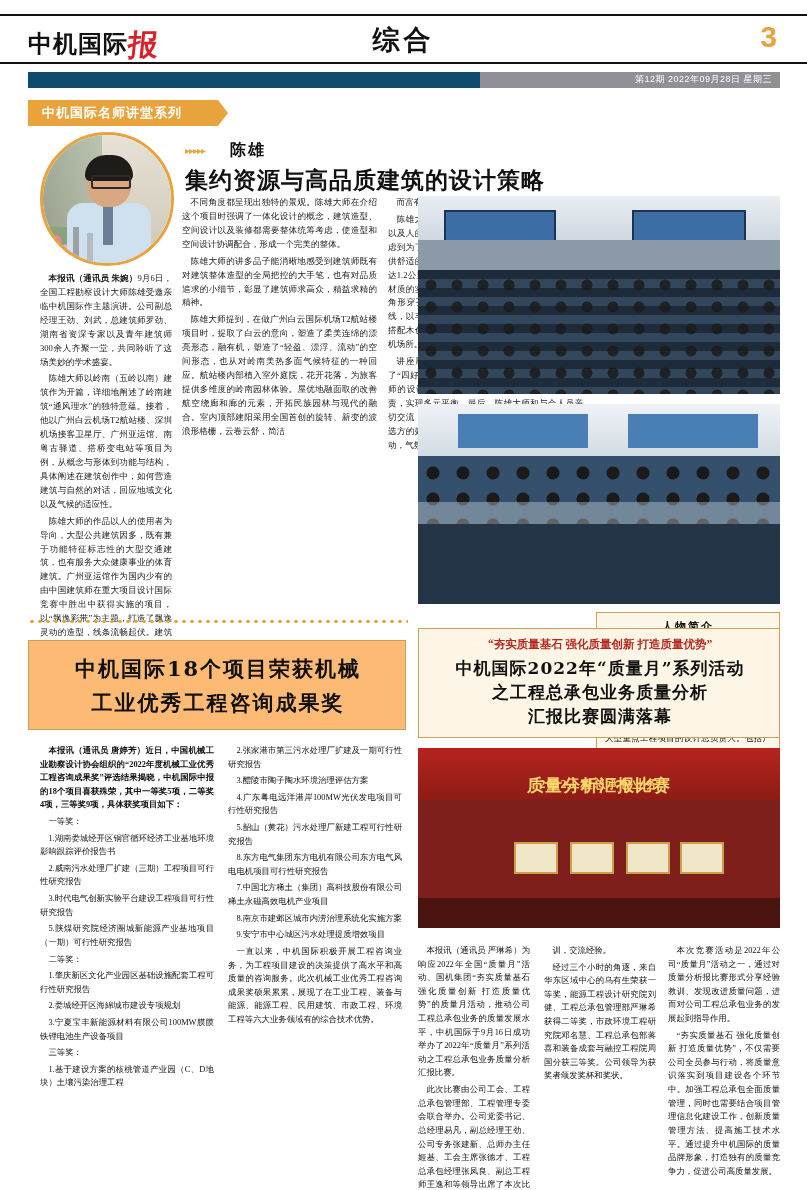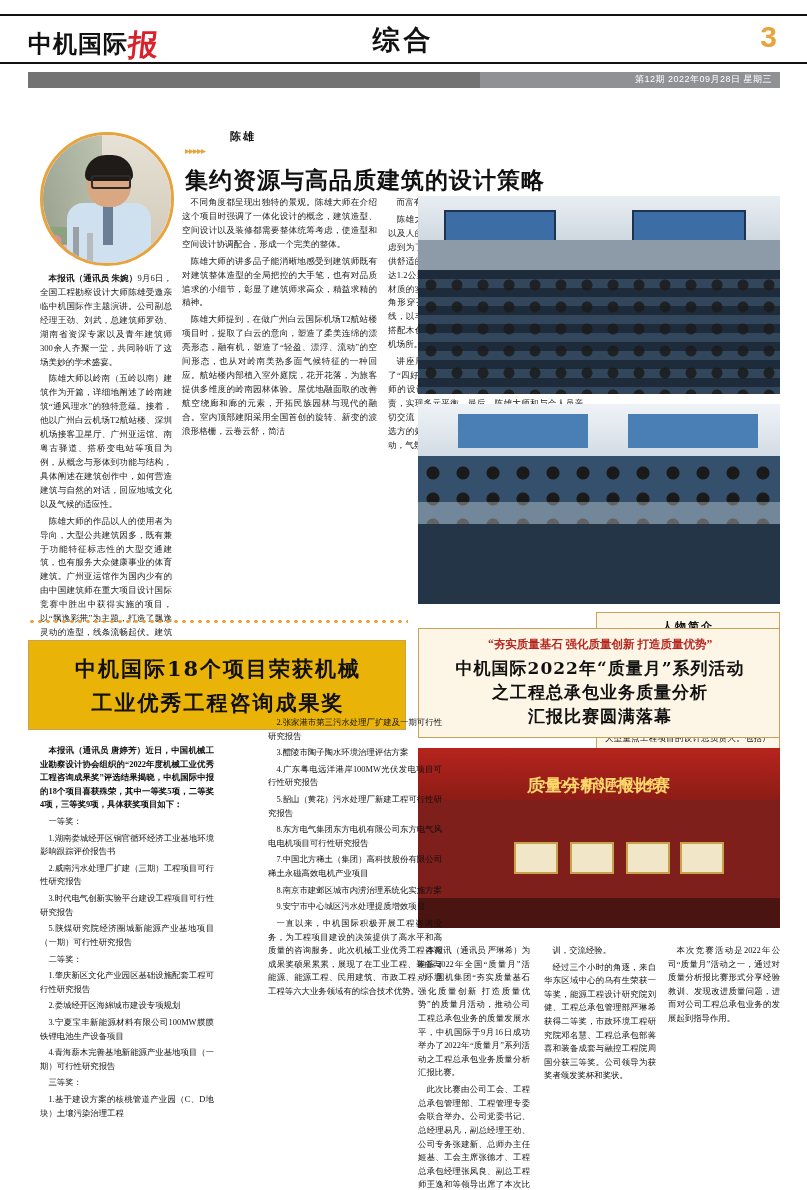--- a/index.html
+++ b/index.html
@@ -9,21 +9,21 @@
   
   .masthead{position:absolute;left:0;top:0;width:807px;height:66px;}
   .logo-box{position:absolute;left:28px;top:22px;width:150px;height:32px;}
   .logo-cn{font-family:"DejaVu Serif",serif;font-weight:bold;font-size:24px;letter-spacing:1px;color:#111;text-align:center;}
   .logo-red{display:inline-block;color:#d8212a;font-size:30px;font-weight:bold;font-family:"DejaVu Serif",serif;transform:skewX(-6deg);position:relative;top:3px;}
   .mast-rule-top{position:absolute;left:0;top:14px;width:807px;height:2px;background:#111;}
   .mast-rule-bottom{position:absolute;left:0;top:62px;width:807px;height:2px;background:#111;}
   .mast-title{position:absolute;left:0;top:22px;width:807px;text-align:center;font-size:27px;font-weight:bold;letter-spacing:4px;font-family:"DejaVu Serif",serif;}
   .mast-page{position:absolute;right:30px;top:20px;font-size:30px;font-weight:bold;color:#e8a33d;font-family:"Liberation Sans",sans-serif;}
 
-  .issuebar{position:absolute;left:28px;top:72px;width:752px;height:16px;background:#737373;}
+  .issuebar{position:absolute;left:28px;top:72px;width:752px;height:16px;background:#0c4a6e;}
   .issuebar .seg{position:absolute;right:0;top:0;width:300px;height:16px;background:#8f9195;}
   .issue-text{position:absolute;right:8px;top:1px;font-size:9px;color:#fff;font-family:"Liberation Sans",sans-serif;letter-spacing:.5px;}
 
   
   .series-tag{position:absolute;left:28px;top:100px;width:200px;height:26px;}
   .series-tag .bg{position:absolute;left:0;top:0;width:200px;height:26px;background:#e8a33d;clip-path:polygon(0 0,190px 0,200px 13px,190px 26px,0 26px);}
   .series-tag .tx{position:absolute;left:14px;top:4px;font-size:13px;font-weight:bold;color:#fff;letter-spacing:1px;}
 
   
   .portrait{position:absolute;left:40px;top:132px;width:128px;height:128px;border-radius:50%;overflow:hidden;border:3px solid #e8a33d;}
@@ -32,21 +32,21 @@
   .portrait .curtain{position:absolute;left:0;top:0;width:46%;height:100%;background:linear-gradient(90deg,#6b7f6a,#9aab93);opacity:.55;}
   .portrait .head{position:absolute;left:44px;top:26px;width:44px;height:46px;border-radius:50% 50% 45% 45%;background:#d9a882;}
   .portrait .hair{position:absolute;left:42px;top:20px;width:48px;height:26px;border-radius:24px 24px 6px 6px;background:#1e1b18;}
   .portrait .glass{position:absolute;left:48px;top:40px;width:36px;height:10px;border:2px solid #2b2b2b;border-radius:3px;}
   .portrait .body{position:absolute;left:24px;top:68px;width:84px;height:62px;border-radius:16px 16px 0 0;background:#cfe0ef;}
   .portrait .tie{position:absolute;left:60px;top:70px;width:10px;height:40px;background:#6b7e96;}
   .portrait .mic{position:absolute;left:30px;top:92px;width:6px;height:36px;background:#9aa0a6;}
   .portrait .mic2{position:absolute;left:44px;top:98px;width:6px;height:30px;background:#b5bbc1;}
   .portrait .flower{position:absolute;left:2px;top:92px;width:34px;height:36px;background:radial-gradient(circle at 30% 40%,#e48aa0 0 6px,transparent 7px),radial-gradient(circle at 60% 70%,#f0b7c6 0 7px,transparent 8px),#8aa37c;}
 
-  .byline-name{position:absolute;left:230px;top:129px;font-size:11px;font-weight:bold;letter-spacing:2px;}
+  .byline-name{position:absolute;left:230px;top:140px;font-size:16px;font-weight:bold;letter-spacing:2px;}
   .arrows{position:absolute;left:185px;top:145px;font-size:10px;color:#e8a33d;letter-spacing:-1px;font-family:"Liberation Sans",sans-serif;}
   .headline{position:absolute;left:185px;top:165px;width:380px;font-size:23px;font-weight:bold;letter-spacing:1px;font-family:"DejaVu Serif",serif;}
 
   .col{position:absolute;font-size:8.6px;line-height:1.62;text-align:justify;color:#1a1a1a;}
   .col p{margin:0 0 3px 0;text-indent:1em;}
 
   .lead-col{left:40px;top:272px;width:132px;}
   .lead-col .first{font-weight:bold;}
   .col2{left:182px;top:196px;width:195px;}
   .col3{left:388px;top:196px;width:195px;}
@@ -73,21 +73,21 @@
   .pm-white{position:absolute;left:0;top:98px;width:100%;height:26px;background:rgba(235,238,240,.35);}
 
   .bio-box{position:absolute;left:596px;top:612px;width:184px;border:1px solid #c9a25a;background:#fdf7ea;padding:6px 8px;box-sizing:border-box;}
   .bio-title{font-size:11px;font-weight:bold;text-align:center;letter-spacing:2px;margin-bottom:4px;}
   .bio-body{font-size:8.4px;line-height:1.6;text-align:justify;}
   .bio-body p{margin:0;text-indent:1em;}
   .gold-rule-dots{position:absolute;left:28px;top:620px;width:380px;height:3px;
      background-image:radial-gradient(circle,#e8a33d 0 1.5px,transparent 2px);background-size:8px 3px;}
 
   
-  .lbox{position:absolute;left:28px;top:640px;width:378px;height:90px;border:1px solid #c9a25a;background:#eab308;box-sizing:border-box;}
+  .lbox{position:absolute;left:28px;top:640px;width:378px;height:90px;border:1px solid #c9a25a;background:#fdba74;box-sizing:border-box;}
   .lbox .t1{position:absolute;left:0;top:14px;width:378px;text-align:center;font-size:21px;font-weight:bold;letter-spacing:2px;font-family:"DejaVu Serif",serif;}
   .lbox .t2{position:absolute;left:0;top:48px;width:378px;text-align:center;font-size:21px;font-weight:bold;letter-spacing:2px;font-family:"DejaVu Serif",serif;}
 
   
   .rbox{position:absolute;left:418px;top:628px;width:362px;height:110px;border:1px solid #c9a25a;background:#fdf6e6;box-sizing:border-box;}
   .rbox .sub{position:absolute;left:0;top:8px;width:362px;text-align:center;font-size:11.5px;font-weight:bold;color:#b8271f;}
   .rbox .h1{position:absolute;left:0;top:28px;width:362px;text-align:center;font-size:17px;font-weight:bold;letter-spacing:1px;font-family:"DejaVu Serif",serif;}
   .rbox .h2{position:absolute;left:0;top:52px;width:362px;text-align:center;font-size:17px;font-weight:bold;letter-spacing:1px;font-family:"DejaVu Serif",serif;}
   .rbox .h3{position:absolute;left:0;top:76px;width:362px;text-align:center;font-size:17px;font-weight:bold;letter-spacing:1px;font-family:"DejaVu Serif",serif;}
 
@@ -99,21 +99,21 @@
   .pb-floor{position:absolute;left:0;top:150px;width:100%;height:30px;background:#4a1410;}
   .pb-people{position:absolute;left:0;top:54px;width:100%;height:98px;}
   .pb-people i{position:absolute;bottom:0;width:26px;height:84px;background:linear-gradient(180deg,#2a2f3a 0 22px,#1d2franslate 0,#222a35 100%);}
   .pb-cert{position:absolute;width:40px;height:28px;background:#f2e6c8;border:2px solid #c8a24a;}
 
   
   .bcol{position:absolute;font-size:8.4px;line-height:1.62;text-align:justify;}
   .bcol p{margin:0 0 3px 0;text-indent:1em;}
   .bcol .b{font-weight:bold;}
   .bc1{left:40px;top:744px;width:174px;}
-  .bc2{left:228px;top:716px;width:174px;margin-left:40px;}
+  .bc2{left:228px;top:744px;width:174px;}
   .bc3{left:418px;top:944px;width:112px;}
   .bc4{left:544px;top:944px;width:112px;}
   .bc5{left:668px;top:944px;width:112px;}
 </style>
 </head>
 <body>
 
 <div class="page">
 
   <div class="masthead">
@@ -124,20 +124,24 @@
     </div>
     <div class="mast-title">综合</div>
     <div class="mast-page">3</div>
   </div>
 
   <div class="issuebar">
     <div class="seg"></div>
     <div class="issue-text">第12期  2022年09月28日 星期三</div>
   </div>
 
+  <div class="series-tag">
+    <div class="bg"></div>
+    <div class="tx">中机国际名师讲堂系列</div>
+  </div>
 
   <div class="portrait">
     <div class="bgwall"></div>
     <div class="curtain"></div>
     <div class="flower"></div>
     <div class="body"></div>
     <div class="tie"></div>
     <div class="head"></div>
     <div class="hair"></div>
     <div class="glass"></div>
@@ -236,21 +240,20 @@
     <p class="b">本报讯（通讯员 唐婷芳）近日，中国机械工业勘察设计协会组织的“2022年度机械工业优秀工程咨询成果奖”评选结果揭晓，中机国际中报的18个项目喜获殊荣，其中一等奖5项，二等奖4项，三等奖9项，具体获奖项目如下：</p>
     <p>一等奖：</p>
     <p>1.湖南娄城经开区铜官循环经济工业基地环境影响跟踪评价报告书</p>
     <p>2.威南污水处理厂扩建（三期）工程项目可行性研究报告</p>
     <p>3.时代电气创新实验平台建设工程项目可行性研究报告</p>
     <p>5.陕煤研究院经济圈城新能源产业基地项目（一期）可行性研究报告</p>
     <p>二等奖：</p>
     <p>1.肇庆新区文化产业园区基础设施配套工程可行性研究报告</p>
     <p>2.娄城经开区海綿城市建设专项规划</p>
     <p>3.宁夏宝丰新能源材料有限公司100MW膜膜铁锂电池生产设备项目</p>
-    <p>4.青海薪木完善基地新能源产业基地项目（一期）可行性研究报告</p>
     <p>三等奖：</p>
     <p>1.基于建设方案的核桃管道产业园（C、D地块）土壤污染治理工程</p>
   </div>
 
   <div class="bcol bc2">
     <p>2.张家港市第三污水处理厂扩建及一期可行性研究报告</p>
     <p>3.醴陵市陶子陶水环境治理评估方案</p>
     <p>4.广东粤电远洋港岸100MW光伏发电项目可行性研究报告</p>
     <p>5.韶山（黄花）污水处理厂新建工程可行性研究报告</p>
     <p>8.东方电气集团东方电机有限公司东方电气风电电机项目可行性研究报告</p>
@@ -265,15 +268,16 @@
     <p>此次比赛由公司工会、工程总承包管理部、工程管理专委会联合举办。公司党委书记、总经理易凡，副总经理王劲、公司专务张建新、总师办主任姬基、工会主席张德才、工程总承包经理张凤良、副总工程师王逸和等领导出席了本次比赛。</p>
 
     <p></p>
   </div>
   <div class="bcol bc4">
     <p>训，交流经验。</p>
     <p>经过三个小时的角逐，来自华东区域中心的乌有生荣获一等奖，能源工程设计研究院刘健、工程总承包管理部严琳希获得二等奖，市政环境工程研究院邓名慧、工程总承包部蒋喜和装备成套与融控工程院周国分获三等奖。公司领导为获奖者颂发奖杯和奖状。</p>
   </div>
   <div class="bcol bc5">
     <p>本次竞赛活动是2022年公司“质量月”活动之一，通过对质量分析报比赛形式分享经验教训、发现改进质量问题，进而对公司工程总承包业务的发展起到指导作用。</p>
+    <p>“夯实质量基石 强化质量创新 打造质量优势”，不仅需要公司全员参与行动，将质量意识落实到项目建设各个环节中。加强工程总承包全面质量管理，同时也需要结合项目管理信息化建设工作，创新质量管理方法、提高施工技术水平。通过提升中机国际的质量品牌形象，打造独有的质量竞争力，促进公司高质量发展。</p>
   </div>
 
 </div>
 
 </body></html>

